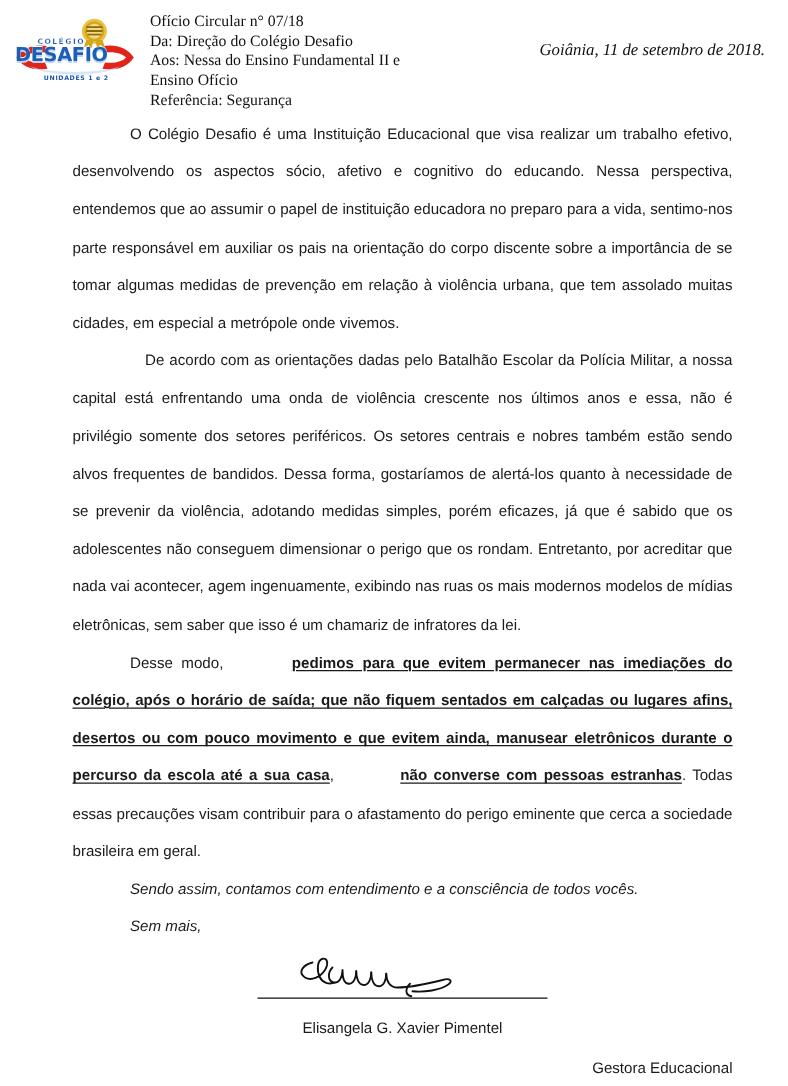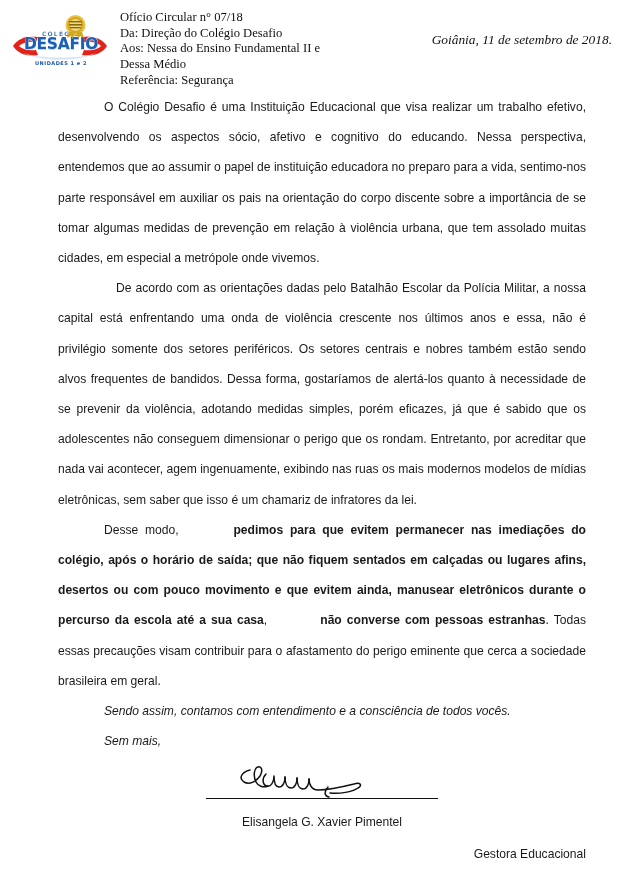--- a/index.html
+++ b/index.html
@@ -49,21 +49,21 @@
   }
   .logo-swoosh {
     position: absolute;
     left: 0;
     top: 18px;
     width: 96px;
     height: 28px;
   }
   .logo-wordmark {
     position: absolute;
-    left: 12px;
+    left: 0;
     top: 17px;
     width: 74px;
     text-align: center;
     line-height: 1;
     z-index: 3;
   }
   .logo-colegio {
     font-family: "DejaVu Sans", sans-serif;
     font-size: 6px;
     font-weight: bold;
@@ -153,20 +153,21 @@
   p.para.indent-big {
     text-indent: 58px;
   }
   p.para.last-left {
     text-align: left;
     font-style: italic;
   }
 
   .bold-underline {
     font-weight: bold;
+    text-decoration: underline;
     text-underline-offset: 2px;
     text-decoration-thickness: 1px;
     margin-left: 48px;
   }
 
   
   .signature-block {
     margin-top: 6px;
     text-align: center;
     position: relative;
@@ -233,21 +234,21 @@
           <rect x="8" y="7" width="13" height="1.4" fill="#8a6a09"></rect>
           <rect x="8" y="10" width="13" height="1.6" fill="#8a6a09"></rect>
           <rect x="9" y="13" width="11" height="1.3" fill="#8a6a09"></rect>
         </svg>
       </div>
 
       <div class="header-text">
         <div class="header-line ital">Ofício Circular n° 07/18</div>
         <div class="header-line ital">Da: Direção do Colégio Desafio</div>
         <div class="header-line ital">Aos: Nessa do Ensino Fundamental II e</div>
-        <div class="header-line ital">Dessa Médio</div>
+        <div class="header-line ital">Ensino Ofício</div>
         <div class="header-line upright">Referência: Segurança</div>
       </div>
     </div>
 
     <div class="header-date">Goiânia, 11 de setembro de 2018.</div>
   </div>
 
   <div class="letter-body">
 
     <p class="para">O Colégio Desafio é uma Instituição Educacional que visa realizar um trabalho efetivo, desenvolvendo os aspectos sócio, afetivo e cognitivo do educando. Nessa perspectiva, entendemos que ao assumir o papel de instituição educadora no preparo para a vida, sentimo-nos parte responsável em auxiliar os pais na orientação do corpo discente sobre a importância de se tomar algumas medidas de prevenção em relação à violência urbana, que tem assolado muitas cidades, em especial a metrópole onde vivemos.</p>

